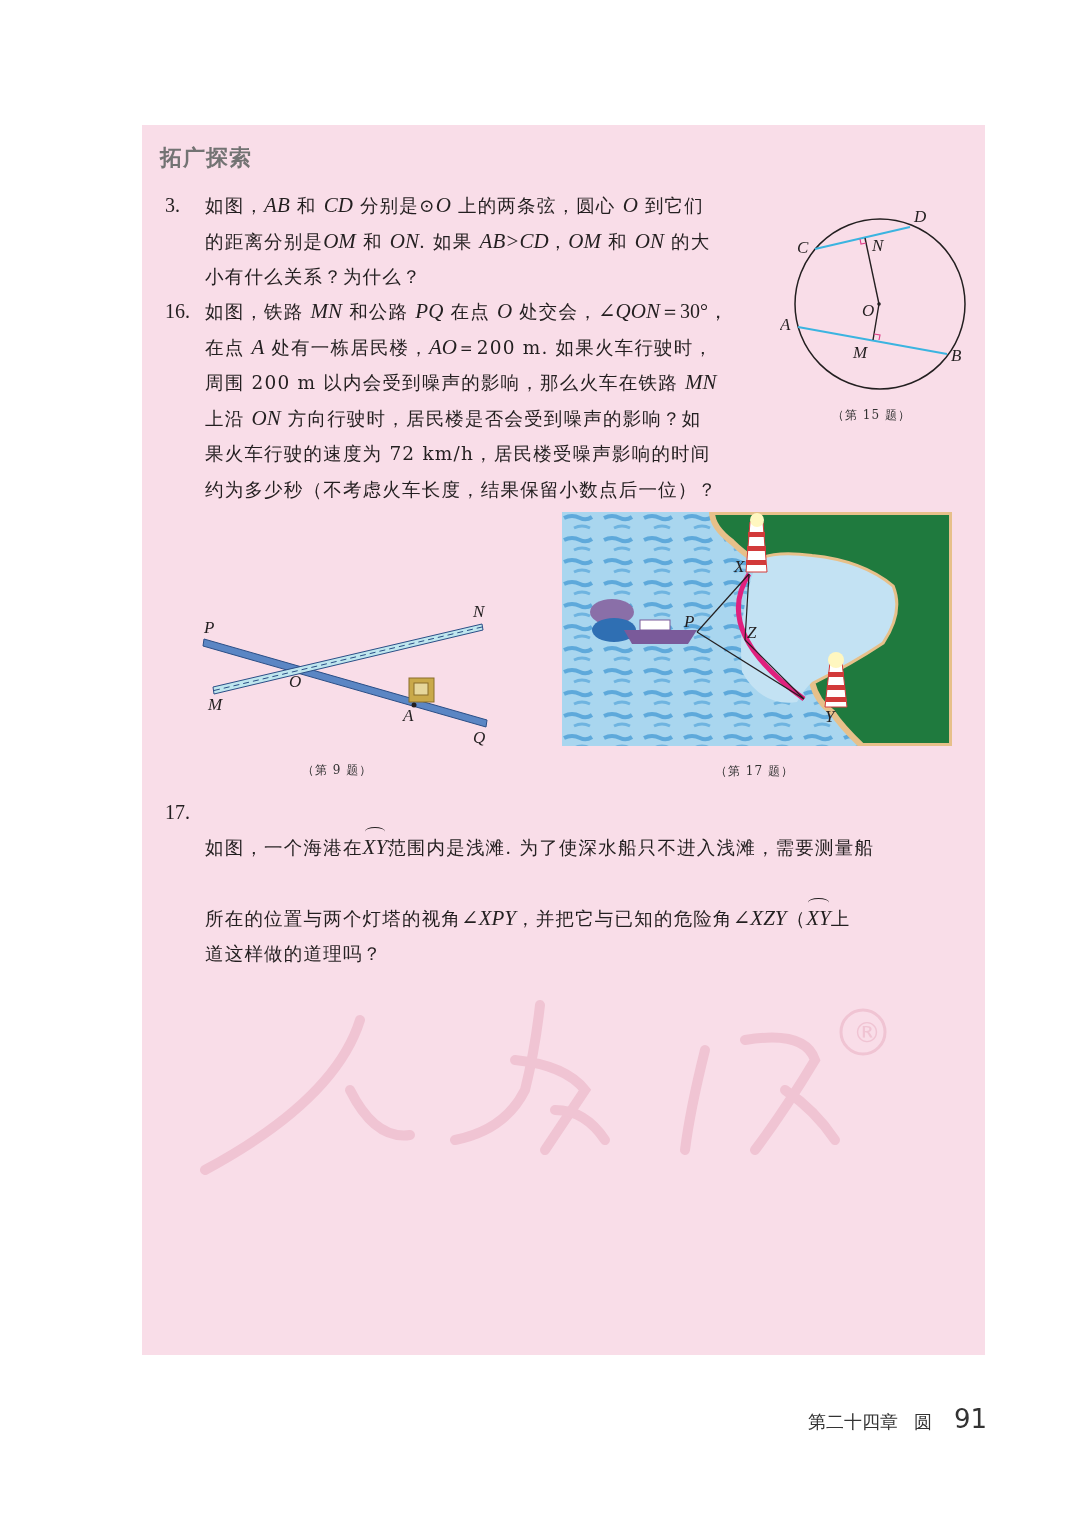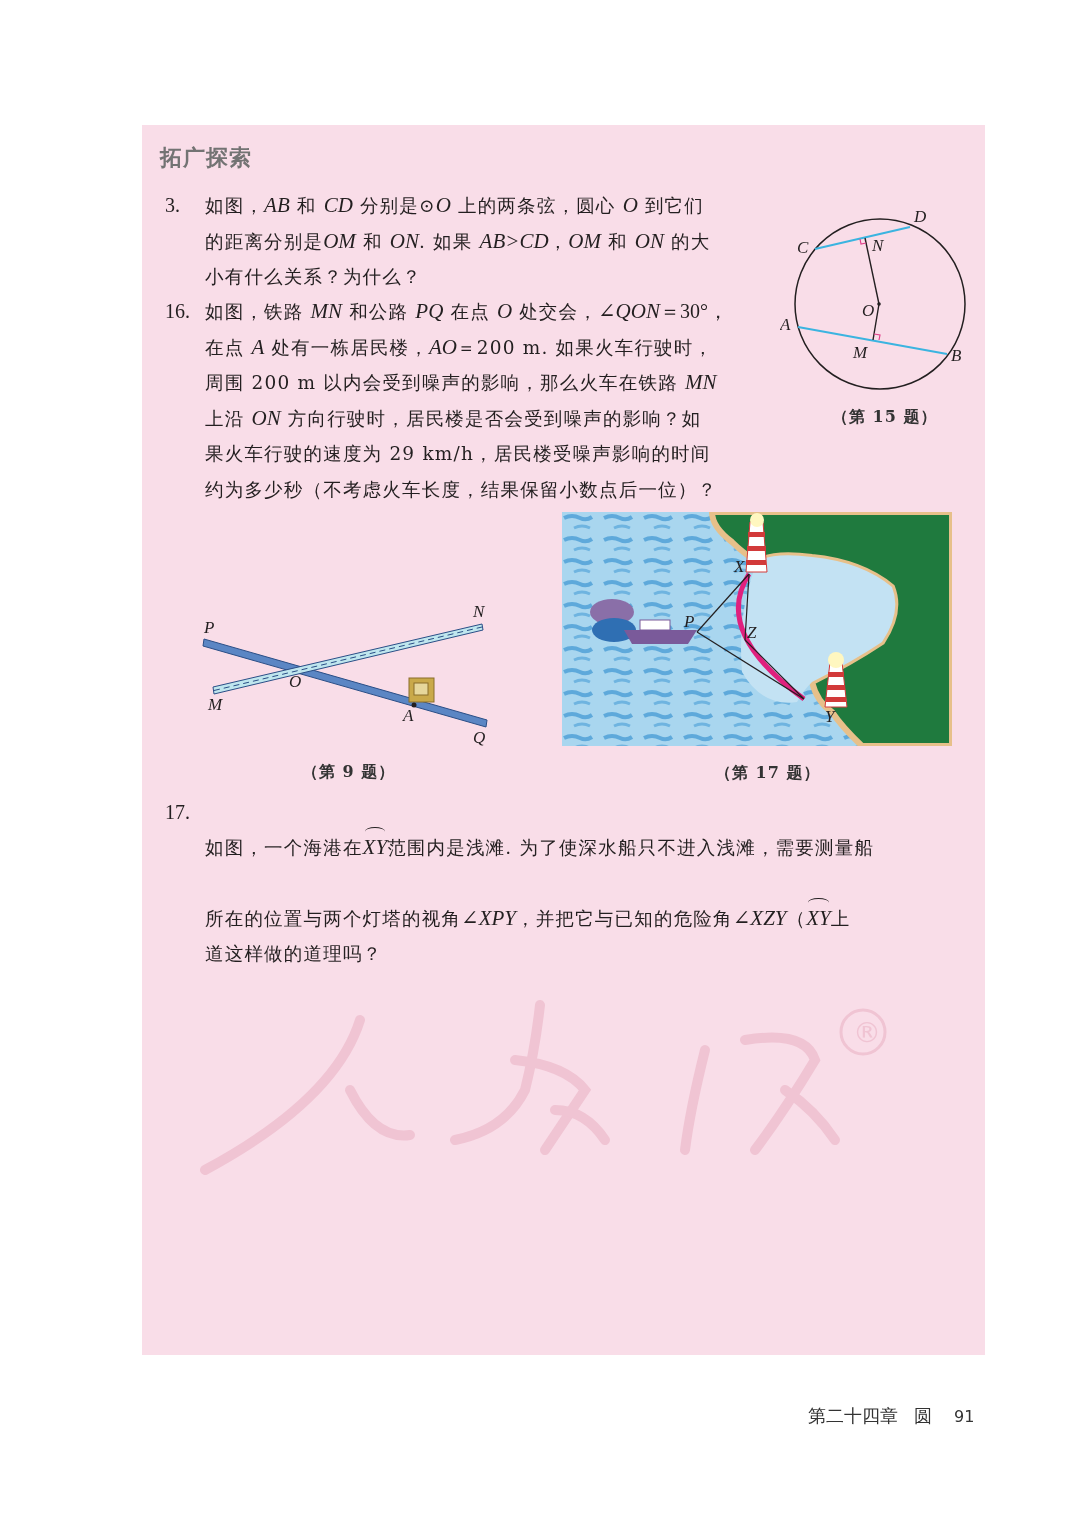--- a/index.html
+++ b/index.html
@@ -9,25 +9,25 @@
   .section-title { position: absolute; left: 160px; top: 143px; font-family: "DejaVu Sans", "Liberation Sans", sans-serif;
                    font-weight: bold; font-size: 22px; letter-spacing: 1px; color: #737373; }
   .problem { position: absolute; font-size: 18.5px; line-height: 35.5px; letter-spacing: 1.2px; }
   .problem .num { position: absolute; left: -40px; top: 0; }
   .problem p { margin: 0; }
   .math { font-family: "Liberation Serif", "DejaVu Serif", serif; font-style: italic; font-size: 21px; letter-spacing: 0; margin-top: 35px; }
   .rm { font-family: "Liberation Serif", "DejaVu Serif", serif; font-size: 20px; letter-spacing: 0; }
   .arc { position: relative; display: inline-block; text-align: center; }
   .arc::before { content: ""; position: absolute; left: 2px; right: 2px; top: -3px; height: 8px;
                  border-top: 1.6px solid #231f20; border-radius: 50% 50% 0 0; }
-  .caption { position: absolute; font-size: 16px; color: #333; letter-spacing: 1px; font-weight: bold; }
+  .caption { position: absolute; font-size: 12px; color: #333; letter-spacing: 1px; }
   .fig { position: absolute; }
   .footer { position: absolute; top: 1404px; left: 808px; font-size: 18px; color: #333;
             font-family: "DejaVu Sans", "Liberation Sans", sans-serif; }
-  .footer .pg { margin-left: 22px; font-size: 16px; }
+  .footer .pg { margin-left: 22px; font-size: 26px; }
   .footer .ch { margin-left: 16px; }
   .watermark { position: absolute; left: 185px; top: 980px; }
 </style>
 </head>
 <body>
 
 <div class="panel"></div>
 
 <svg class="watermark" width="730" height="200" viewBox="0 0 730 200">
   <g fill="none" stroke="#f0c4d3" stroke-width="10" stroke-linecap="round">
@@ -52,21 +52,21 @@
   <p><span>的距离分别是</span><span class="math">OM</span><span> 和 </span><span class="math">ON</span><span>. 如果 </span><span class="math">AB&gt;CD</span><span>，</span><span class="math">OM</span><span> 和 </span><span class="math">ON</span><span> 的大</span></p>
   <p>小有什么关系？为什么？</p>
 </div>
 
 <div class="problem" style="left:205px; top:294px; width:560px;">
   <span class="num rm">16.</span>
   <p><span>如图，铁路 </span><span class="math">MN</span><span> 和公路 </span><span class="math">PQ</span><span> 在点 </span><span class="math">O</span><span> 处交会，</span><span class="math">∠QON</span><span class="rm">＝30°，</span></p>
   <p><span>在点 </span><span class="math">A</span><span> 处有一栋居民楼，</span><span class="math">AO</span><span>＝200 m. 如果火车行驶时，</span></p>
   <p><span>周围 200 m 以内会受到噪声的影响，那么火车在铁路 </span><span class="math">MN</span></p>
   <p><span>上沿 </span><span class="math">ON</span><span> 方向行驶时，居民楼是否会受到噪声的影响？如</span></p>
-  <p>果火车行驶的速度为 29 km/h，居民楼受噪声影响的时间</p>
+  <p>果火车行驶的速度为 72 km/h，居民楼受噪声影响的时间</p>
   <p>约为多少秒（不考虑火车长度，结果保留小数点后一位）？</p>
 </div>
 
 <svg class="fig" style="left:780px; top:200px;" width="200" height="210" viewBox="0 0 200 210">
   <circle cx="100" cy="104" r="85" fill="none" stroke="#231f20" stroke-width="1.5"></circle>
   <line x1="35" y1="49" x2="130" y2="27" stroke="#3bb4e0" stroke-width="2"></line>
   <line x1="18" y1="127" x2="167" y2="154" stroke="#3bb4e0" stroke-width="2"></line>
   <line x1="85" y1="38" x2="99" y2="104" stroke="#231f20" stroke-width="1.4"></line>
   <line x1="99" y1="104" x2="93" y2="140" stroke="#231f20" stroke-width="1.4"></line>
   <circle cx="99" cy="104" r="1.8" fill="#231f20"></circle>

